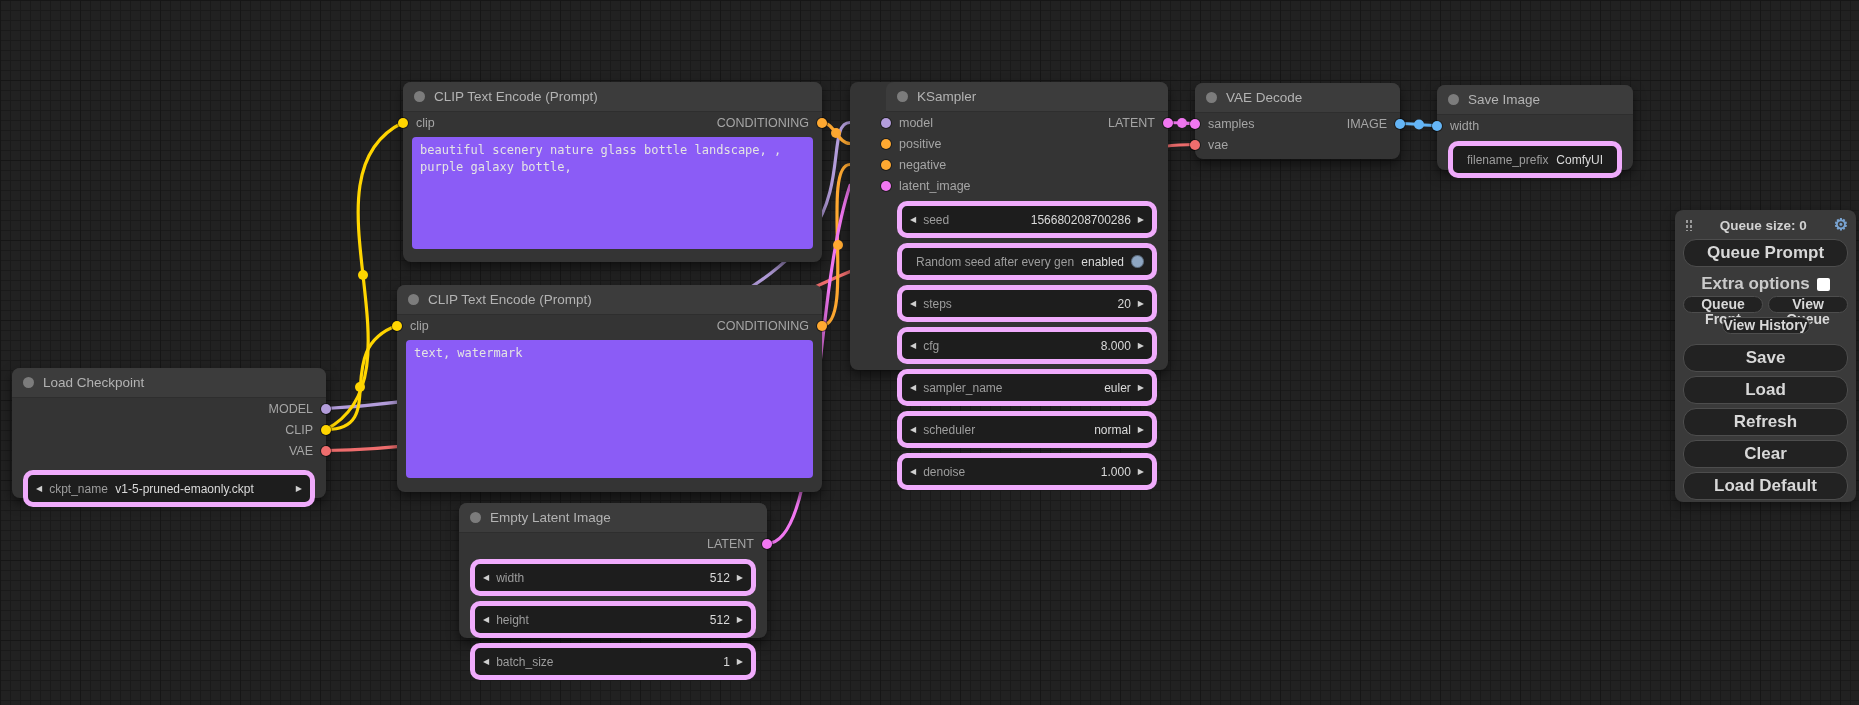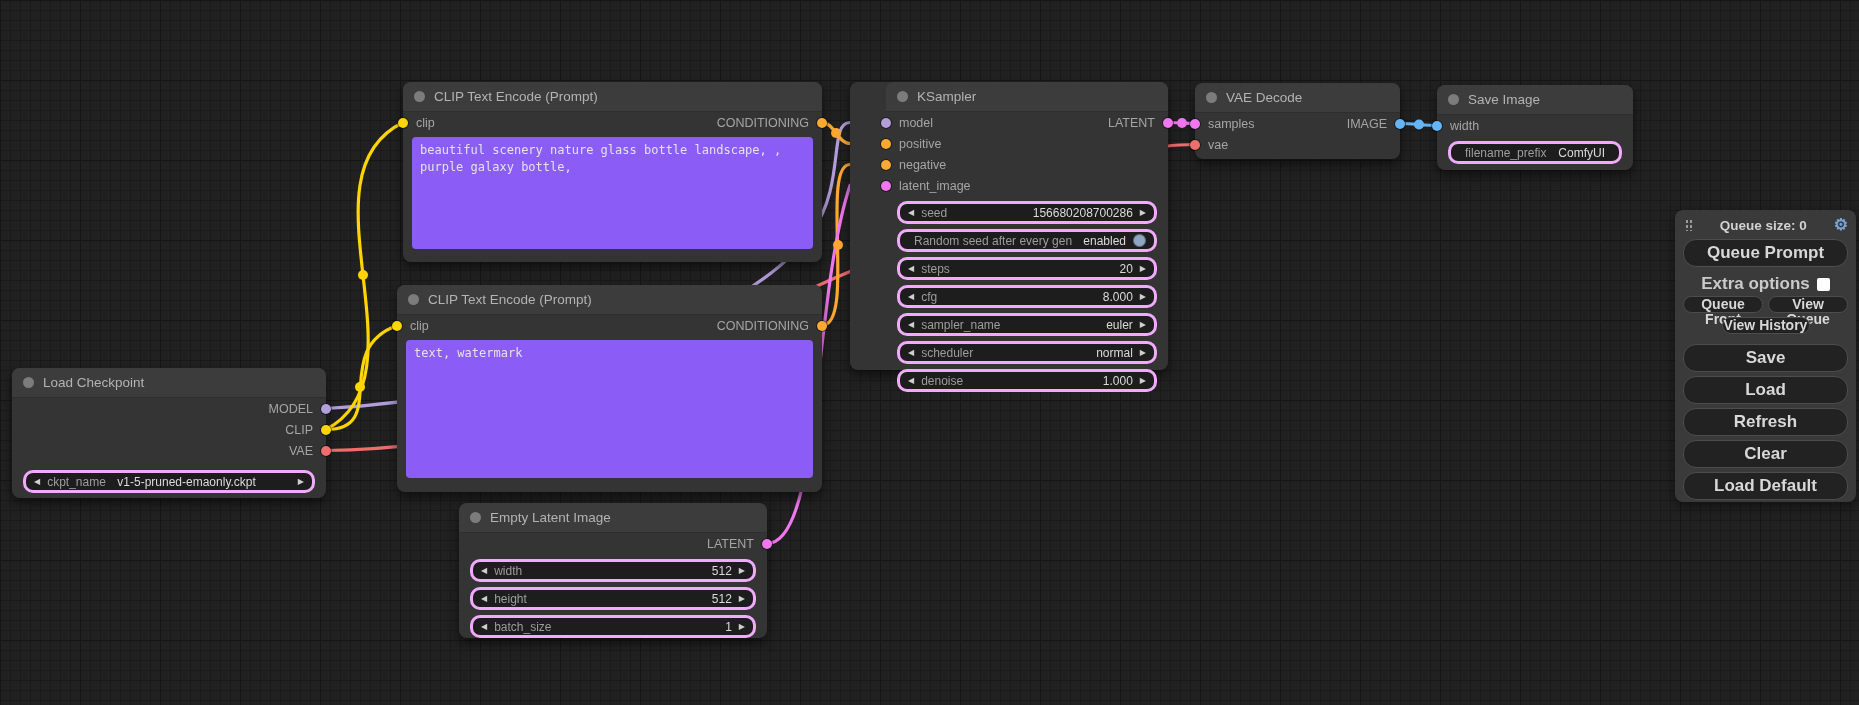--- a/index.html
+++ b/index.html
@@ -42,22 +42,22 @@
   .slot-row .lbl-out { margin-left:auto; }
   .dot {
     width:10px; height:10px; border-radius:50%;
     position:absolute; top:50%;
     box-shadow:0 0 0 1px rgba(0,0,0,.45);
   }
   .dot.in  { left:0;    transform:translate(-50%,-50%); }
   .dot.out { left:100%; transform:translate(-50%,-50%); }
 
   .widget {
-    height:23px; margin:5px 11px 0 11px;
-    background:#1d1d1d; border:3px solid #f0abfc; border-radius:10px;
+    height:37px; margin:5px 11px 0 11px;
+    background:#1d1d1d; border:5px solid #f0abfc; border-radius:10px;
     display:flex; align-items:center; padding:0 8px; gap:7px;
     font-size:12px; color:#9d9d9d; white-space:nowrap; overflow:hidden;
   }
   .widget .wval { color:#dadada; margin-left:auto; }
   .widget .arr { color:#cfcfcf; font-size:8px; line-height:1; flex:0 0 auto; cursor:pointer; }
   .widget.toggle .wlabel { margin-left:6px; }
   .toggle-knob {
     width:13px; height:13px; border-radius:50%;
     background:#8ea6c2; box-shadow:inset 0 0 0 1px rgba(0,0,0,.35); flex:0 0 auto;
   }

